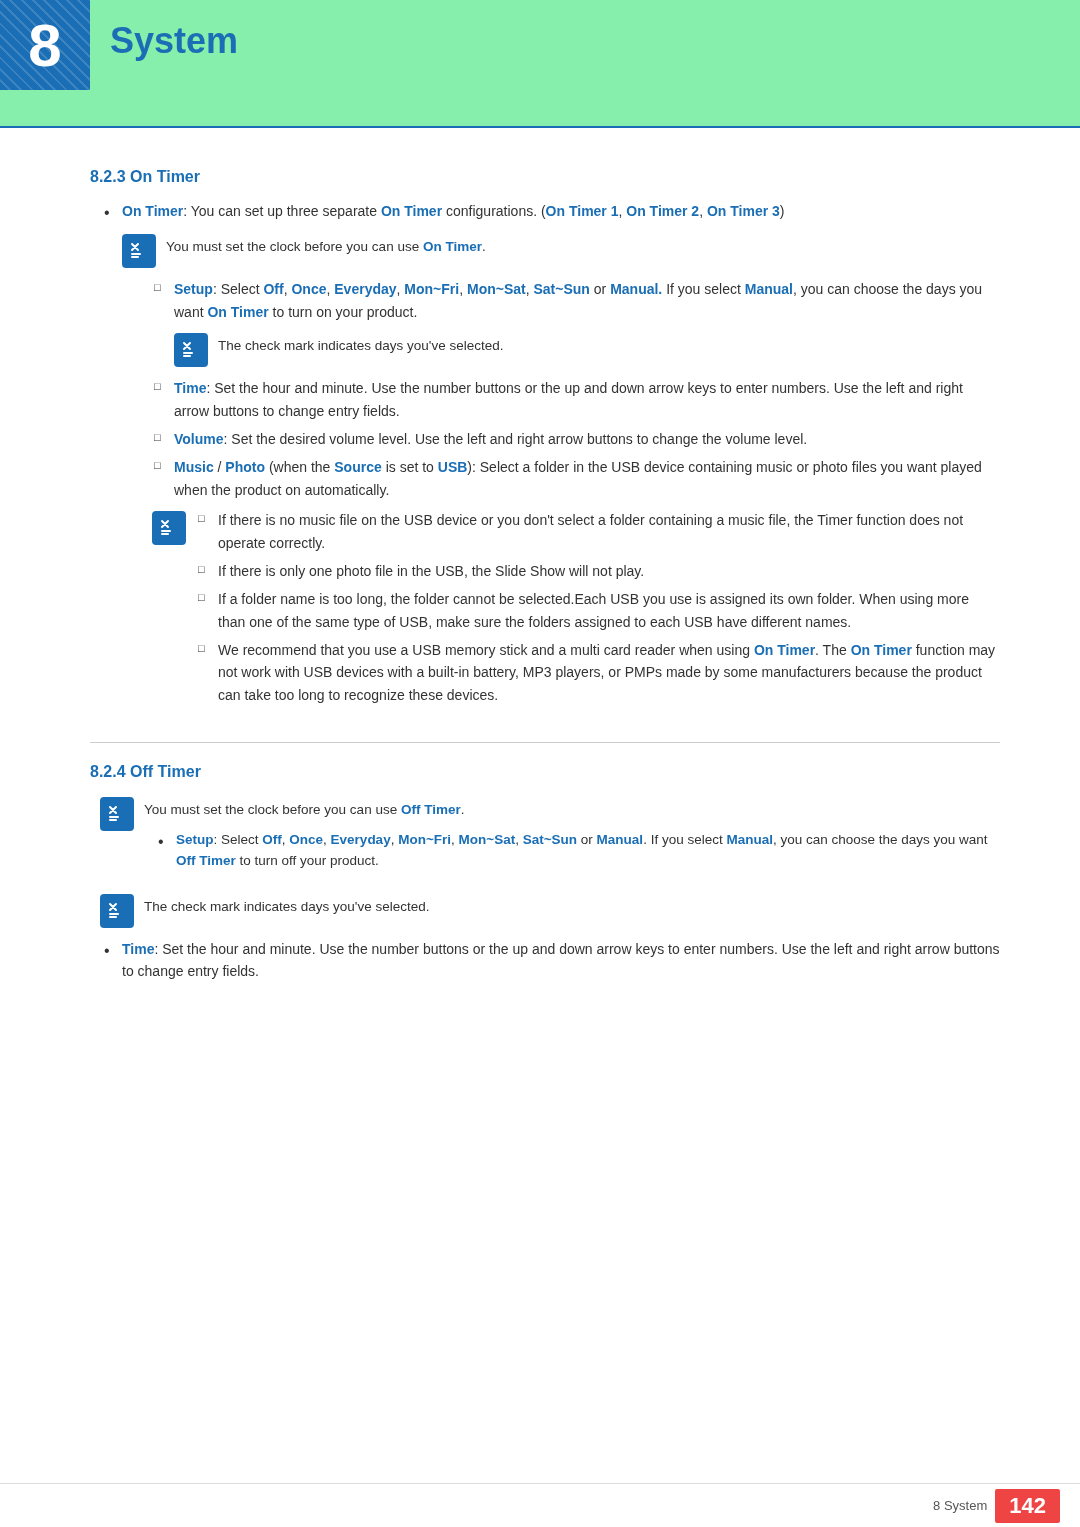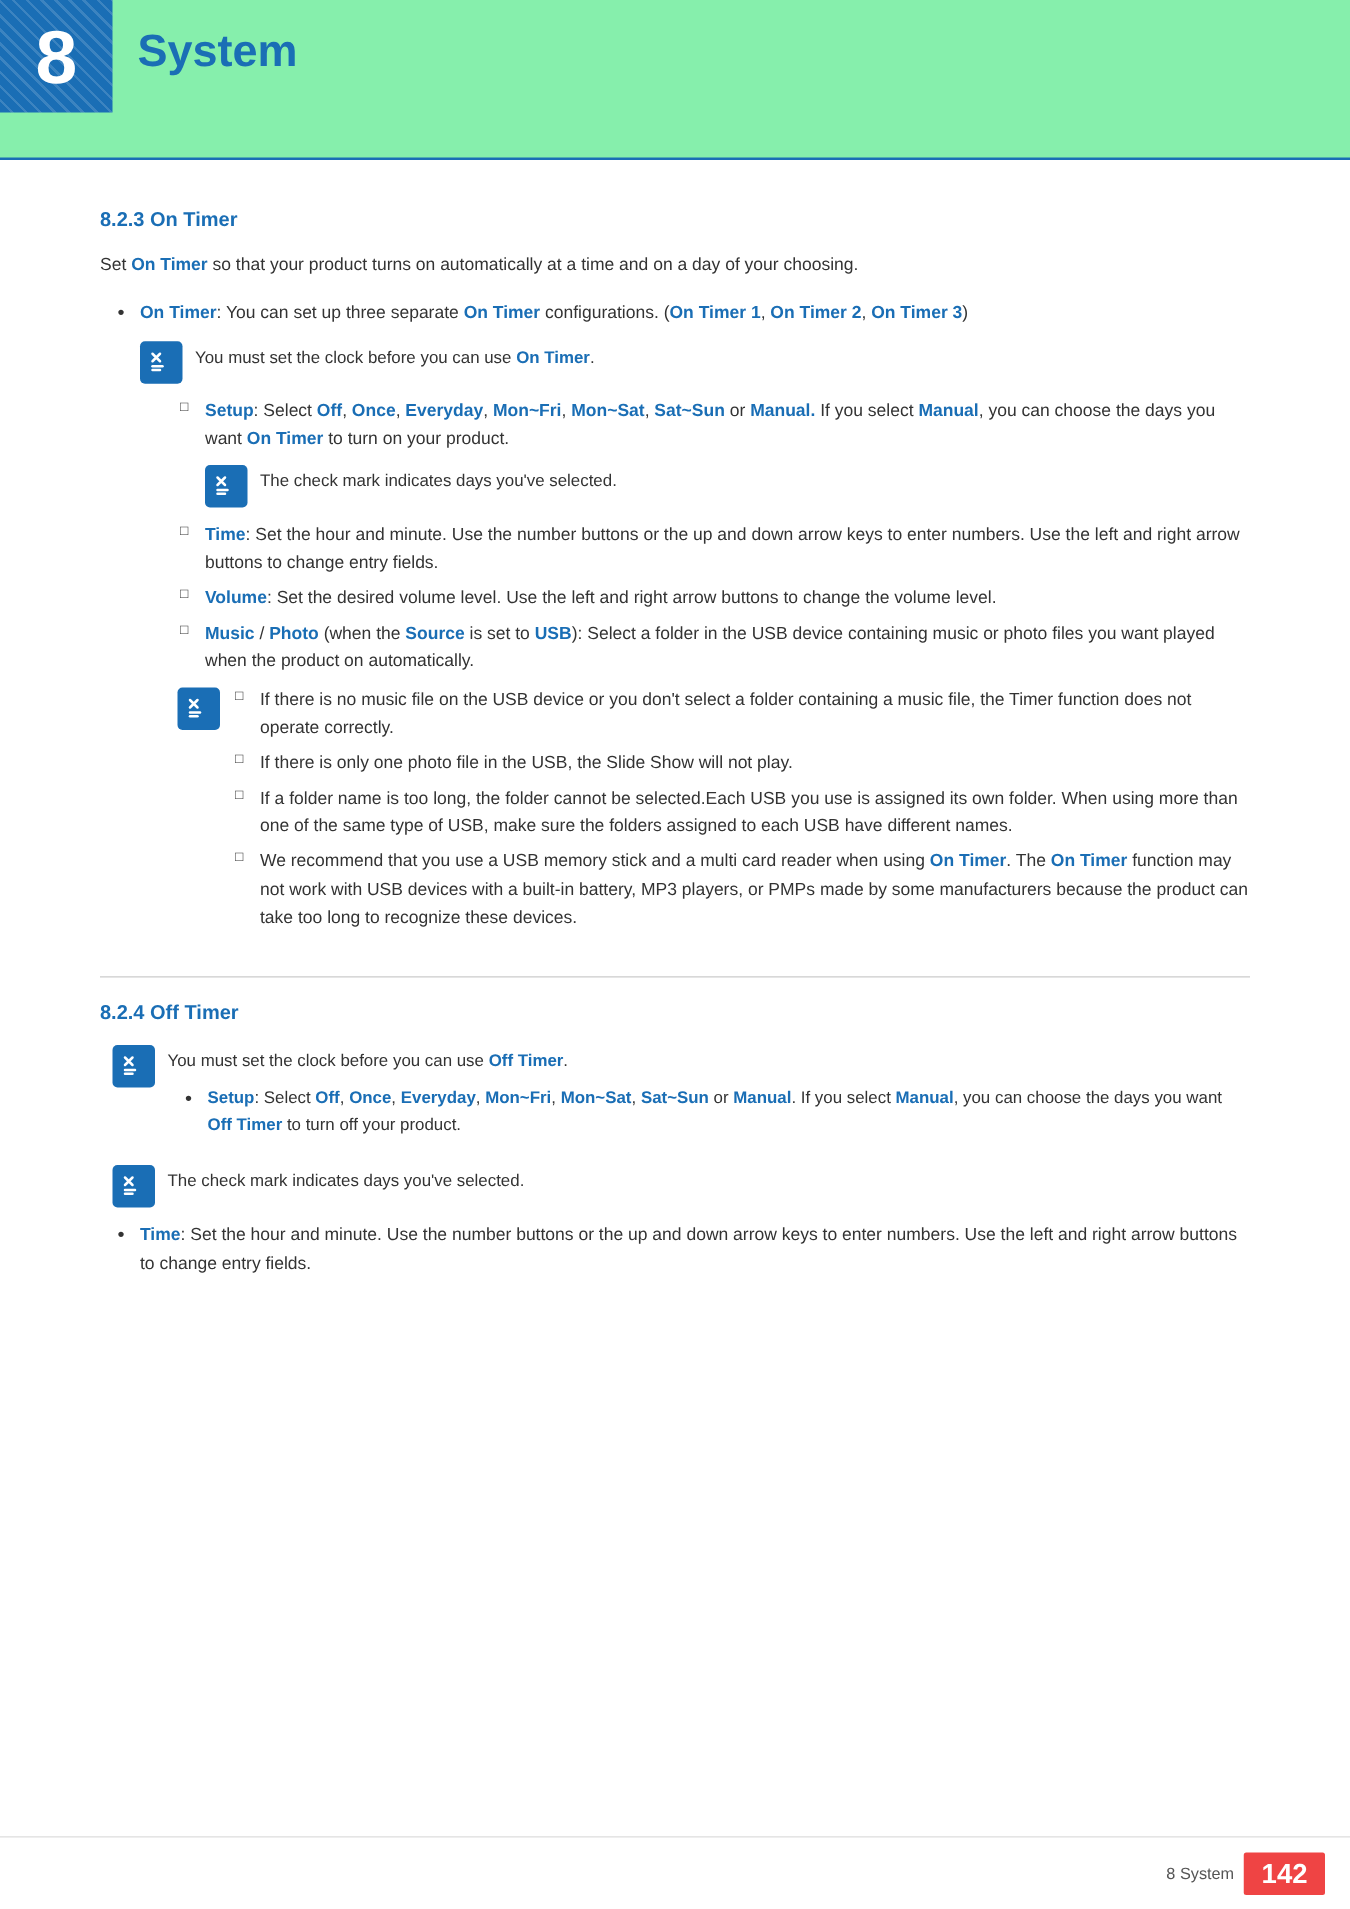--- a/index.html
+++ b/index.html
@@ -42,20 +42,21 @@
       left: 110px;
       top: 20px;
       font-size: 36px;
       font-weight: bold;
       color: #1a6eb5;
     }
 
     
     .content {
       padding: 30px 80px 60px 80px;
+      margin-left: 10px;
     }
 
     
     .section-heading {
       color: #1a6eb5;
       font-size: 16px;
       font-weight: bold;
       margin-bottom: 14px;
       margin-top: 10px;
     }
@@ -150,21 +151,21 @@
       border-top: 1px solid #ccc;
       margin: 30px 0 20px 0;
     }
 
     
     .footer {
       position: absolute;
       bottom: 0;
       left: 0;
       right: 0;
-      height: 58px;
+      height: 44px;
       display: flex;
       align-items: center;
       justify-content: flex-end;
       padding-right: 20px;
       background: #fff;
       border-top: 1px solid #ddd;
     }
     .footer-text {
       font-size: 13px;
       color: #555;
@@ -201,23 +202,20 @@
     <span class="number">8</span>
   </div>
   <span class="header-title">System</span>
 </div>
 
 <div class="content">
 
   <div>
     <div class="section-heading">8.2.3   On Timer</div>
 
-    <p class="section-intro">
-      Set <span class="blue-bold">On Timer</span> so that your product turns on automatically at a time and on a day of your choosing.
-    </p>
 
     <ul class="bullet-list">
       <li>
         <span class="blue-bold">On Timer</span>: You can set up three separate <span class="blue-bold">On Timer</span> configurations. (<span class="blue-bold">On Timer 1</span>, <span class="blue-bold">On Timer 2</span>, <span class="blue-bold">On Timer 3</span>)
 
         
         <div class="note-box" style="margin-top:10px; margin-left:0px;">
           <div class="note-icon">
             <svg viewBox="0 0 22 22" fill="none" xmlns="http://www.w3.org/2000/svg">
               <path d="M4 4 L10 10 M4 10 L10 4" stroke="white" stroke-width="2" stroke-linecap="round"></path>

